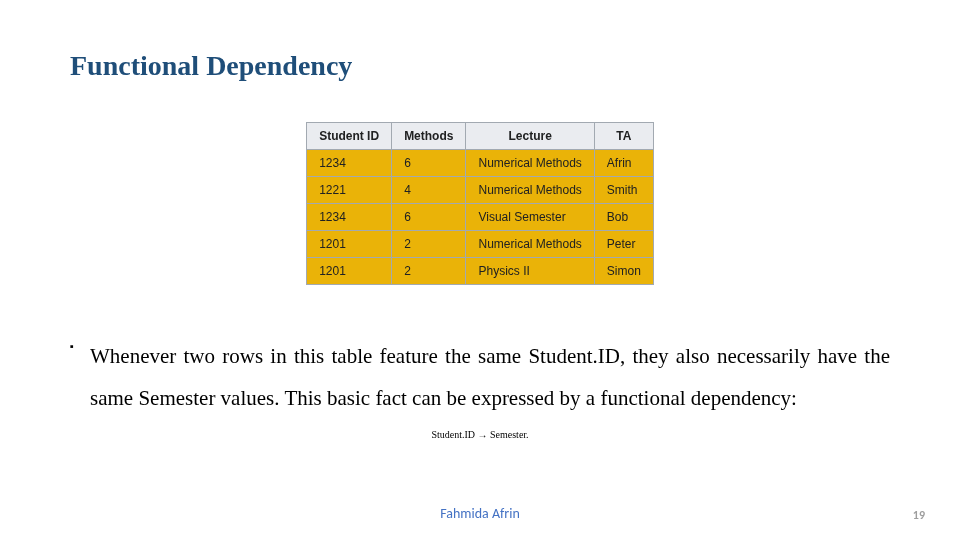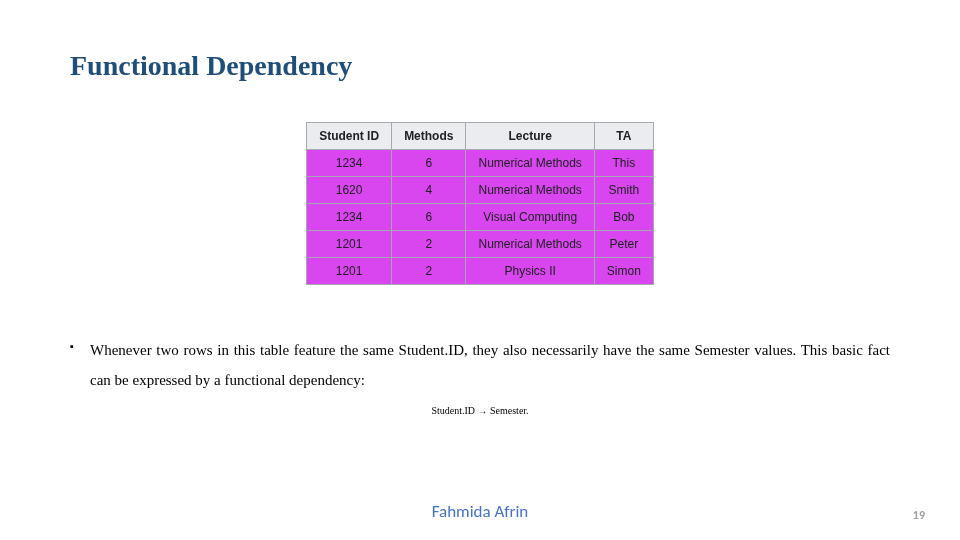--- a/index.html
+++ b/index.html
@@ -38,25 +38,24 @@
     border: 1px solid #a2a9b1;
     padding: 6px 12px;
     text-align: left;
   }
   th {
     background: #eaecf0;
     font-weight: bold;
     text-align: center;
   }
   td {
-    background: #d946ef;
-    text-align: center;
+    background: #eab308;
   }
   .bullets {
-    font-size: 15px;
+    font-size: 21px;
     color: #000;
     line-height: 2;
   }
   .bullets li {
     list-style: none;
     position: relative;
     padding-left: 20px;
     text-align: justify;
     margin-bottom: 10px;
   }
@@ -72,21 +71,21 @@
     text-align: center;
     font-size: 10px;
     margin-top: 10px;
   }
   .footer-name {
     position: absolute;
     bottom: 18px;
     left: 50%;
     transform: translateX(-50%);
     font-family: Calibri, Arial, sans-serif;
-    font-size: 17px;
+    font-size: 14px;
     color: #4472c4;
   }
   .footer-page {
     position: absolute;
     bottom: 18px;
     right: 35px;
     font-family: Calibri, Arial, sans-serif;
     font-size: 12px;
     color: #9e9e9e;
     font-weight: bold;
@@ -106,32 +105,32 @@
           <th>Methods</th>
           <th>Lecture</th>
           <th>TA</th>
         </tr>
       </thead>
       <tbody>
         <tr>
           <td>1234</td>
           <td>6</td>
           <td>Numerical Methods</td>
-          <td>This</td>
+          <td>Afrin</td>
         </tr>
         <tr>
-          <td>1620</td>
+          <td>1221</td>
           <td>4</td>
           <td>Numerical Methods</td>
           <td>Smith</td>
         </tr>
         <tr>
           <td>1234</td>
           <td>6</td>
-          <td>Visual Computing</td>
+          <td>Visual Semester</td>
           <td>Bob</td>
         </tr>
         <tr>
           <td>1201</td>
           <td>2</td>
           <td>Numerical Methods</td>
           <td>Peter</td>
         </tr>
         <tr>
           <td>1201</td>

